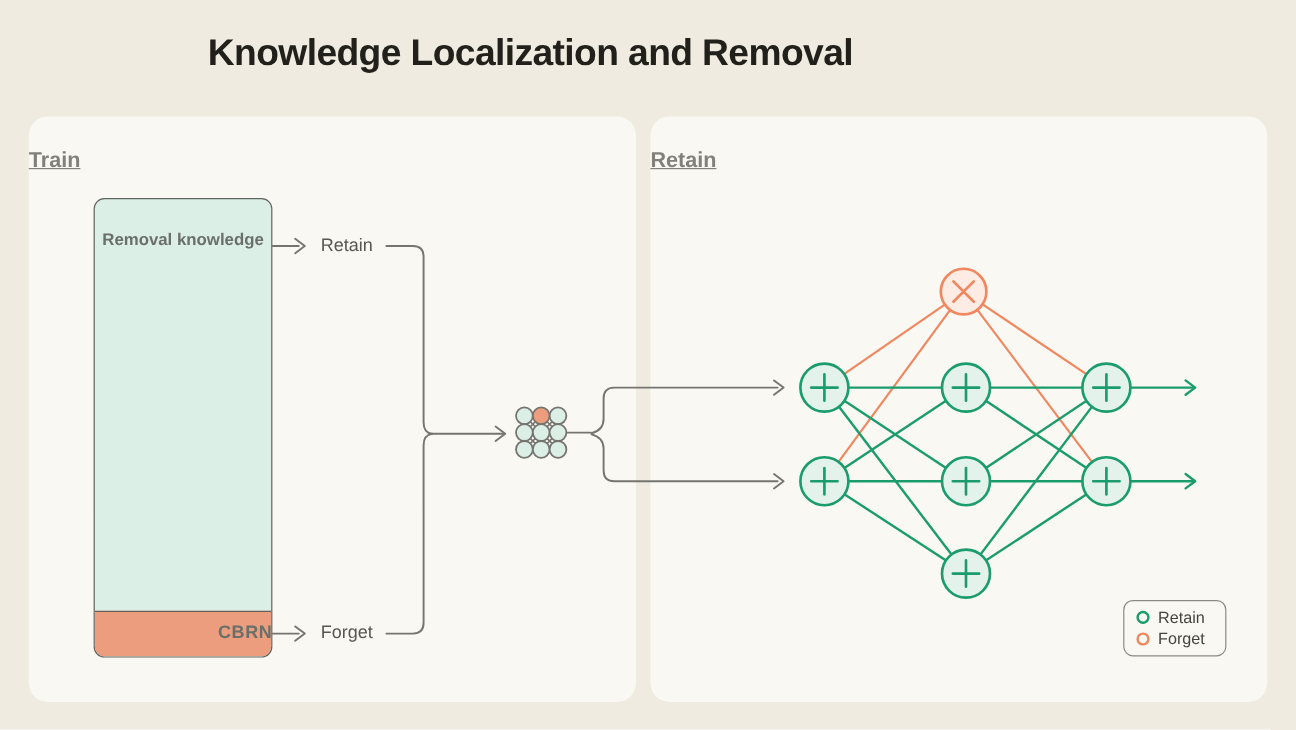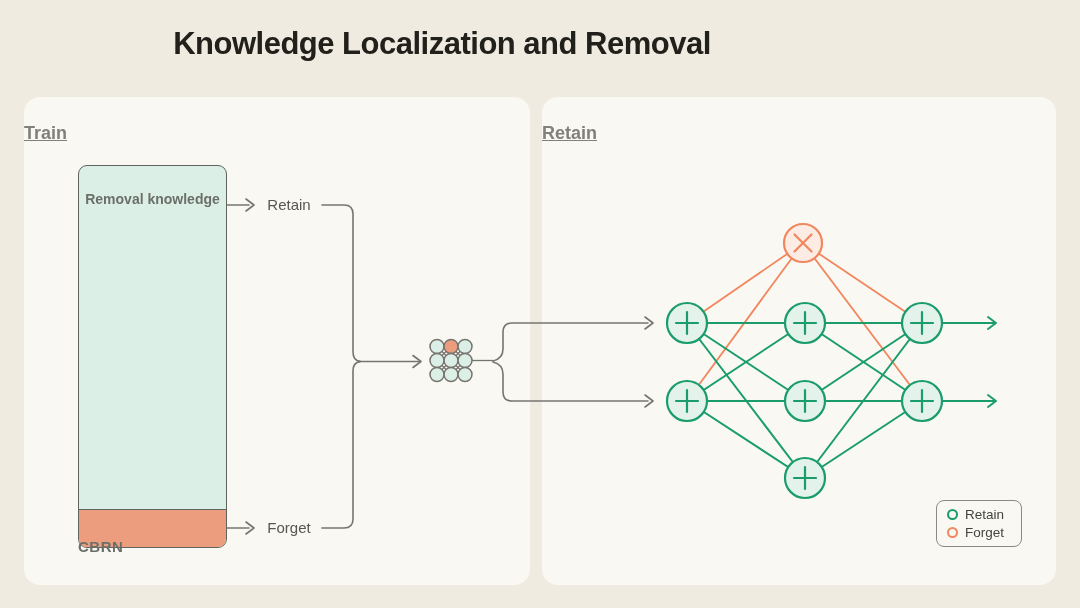--- a/index.html
+++ b/index.html
@@ -20,22 +20,22 @@
   .panel-remove{left:542px;width:514px;}
   .panel-heading{top:123px;text-align:left;font-size:18px;font-weight:700;color:var(--heading-gray);text-decoration:underline;}
   .ph-train{left:24px;width:506px;}
   .ph-remove{left:542px;width:514px;}
   .kbox{left:78px;top:165px;width:149px;height:383px;background:var(--mint);
     border:1.5px solid var(--border-dark);border-radius:9px;overflow:hidden;}
   .kbox-strip{position:absolute;left:0;right:0;bottom:0;height:38px;background:var(--salmon);
     border-top:1.5px solid var(--border-dark);}
   .kbox-top-label{left:78px;top:190px;width:149px;text-align:center;font-size:14px;font-weight:600;
     color:var(--box-label-gray);line-height:1.3;}
-  .kbox-bottom-label{left:78px;top:519px;width:149px;text-align:left;font-size:15px;font-weight:600;
-    letter-spacing:.5px;color:var(--box-label-gray);margin-top:19px;}
+  .kbox-bottom-label{left:78px;top:519px;width:149px;text-align:right;font-size:15px;font-weight:600;
+    letter-spacing:.5px;color:var(--box-label-gray);}
   .flow-label{left:258px;width:62px;text-align:center;font-size:15px;font-weight:500;color:var(--label-gray);}
   .fl-retain{top:196px;} .fl-forget{top:519px;}
   svg.overlay{position:absolute;left:0;top:0;width:1080px;height:608px;pointer-events:none;}
   .gline{stroke:var(--line-gray);stroke-width:1.6;fill:none;stroke-linecap:round;stroke-linejoin:round;}
   .gridline{stroke:var(--line-gray);stroke-width:1.3;fill:none;}
   .gcirc{fill:var(--mint);stroke:var(--line-gray);stroke-width:1.5;}
   .gcirc-o{fill:var(--salmon);stroke:var(--line-gray);stroke-width:1.5;}
   .tline{stroke:var(--teal);stroke-width:2;fill:none;stroke-linecap:round;stroke-linejoin:round;}
   .oline{stroke:var(--orange);stroke-width:1.8;fill:none;stroke-linecap:round;}
   .tnode{fill:var(--mint-node);stroke:var(--teal);stroke-width:2.2;}

